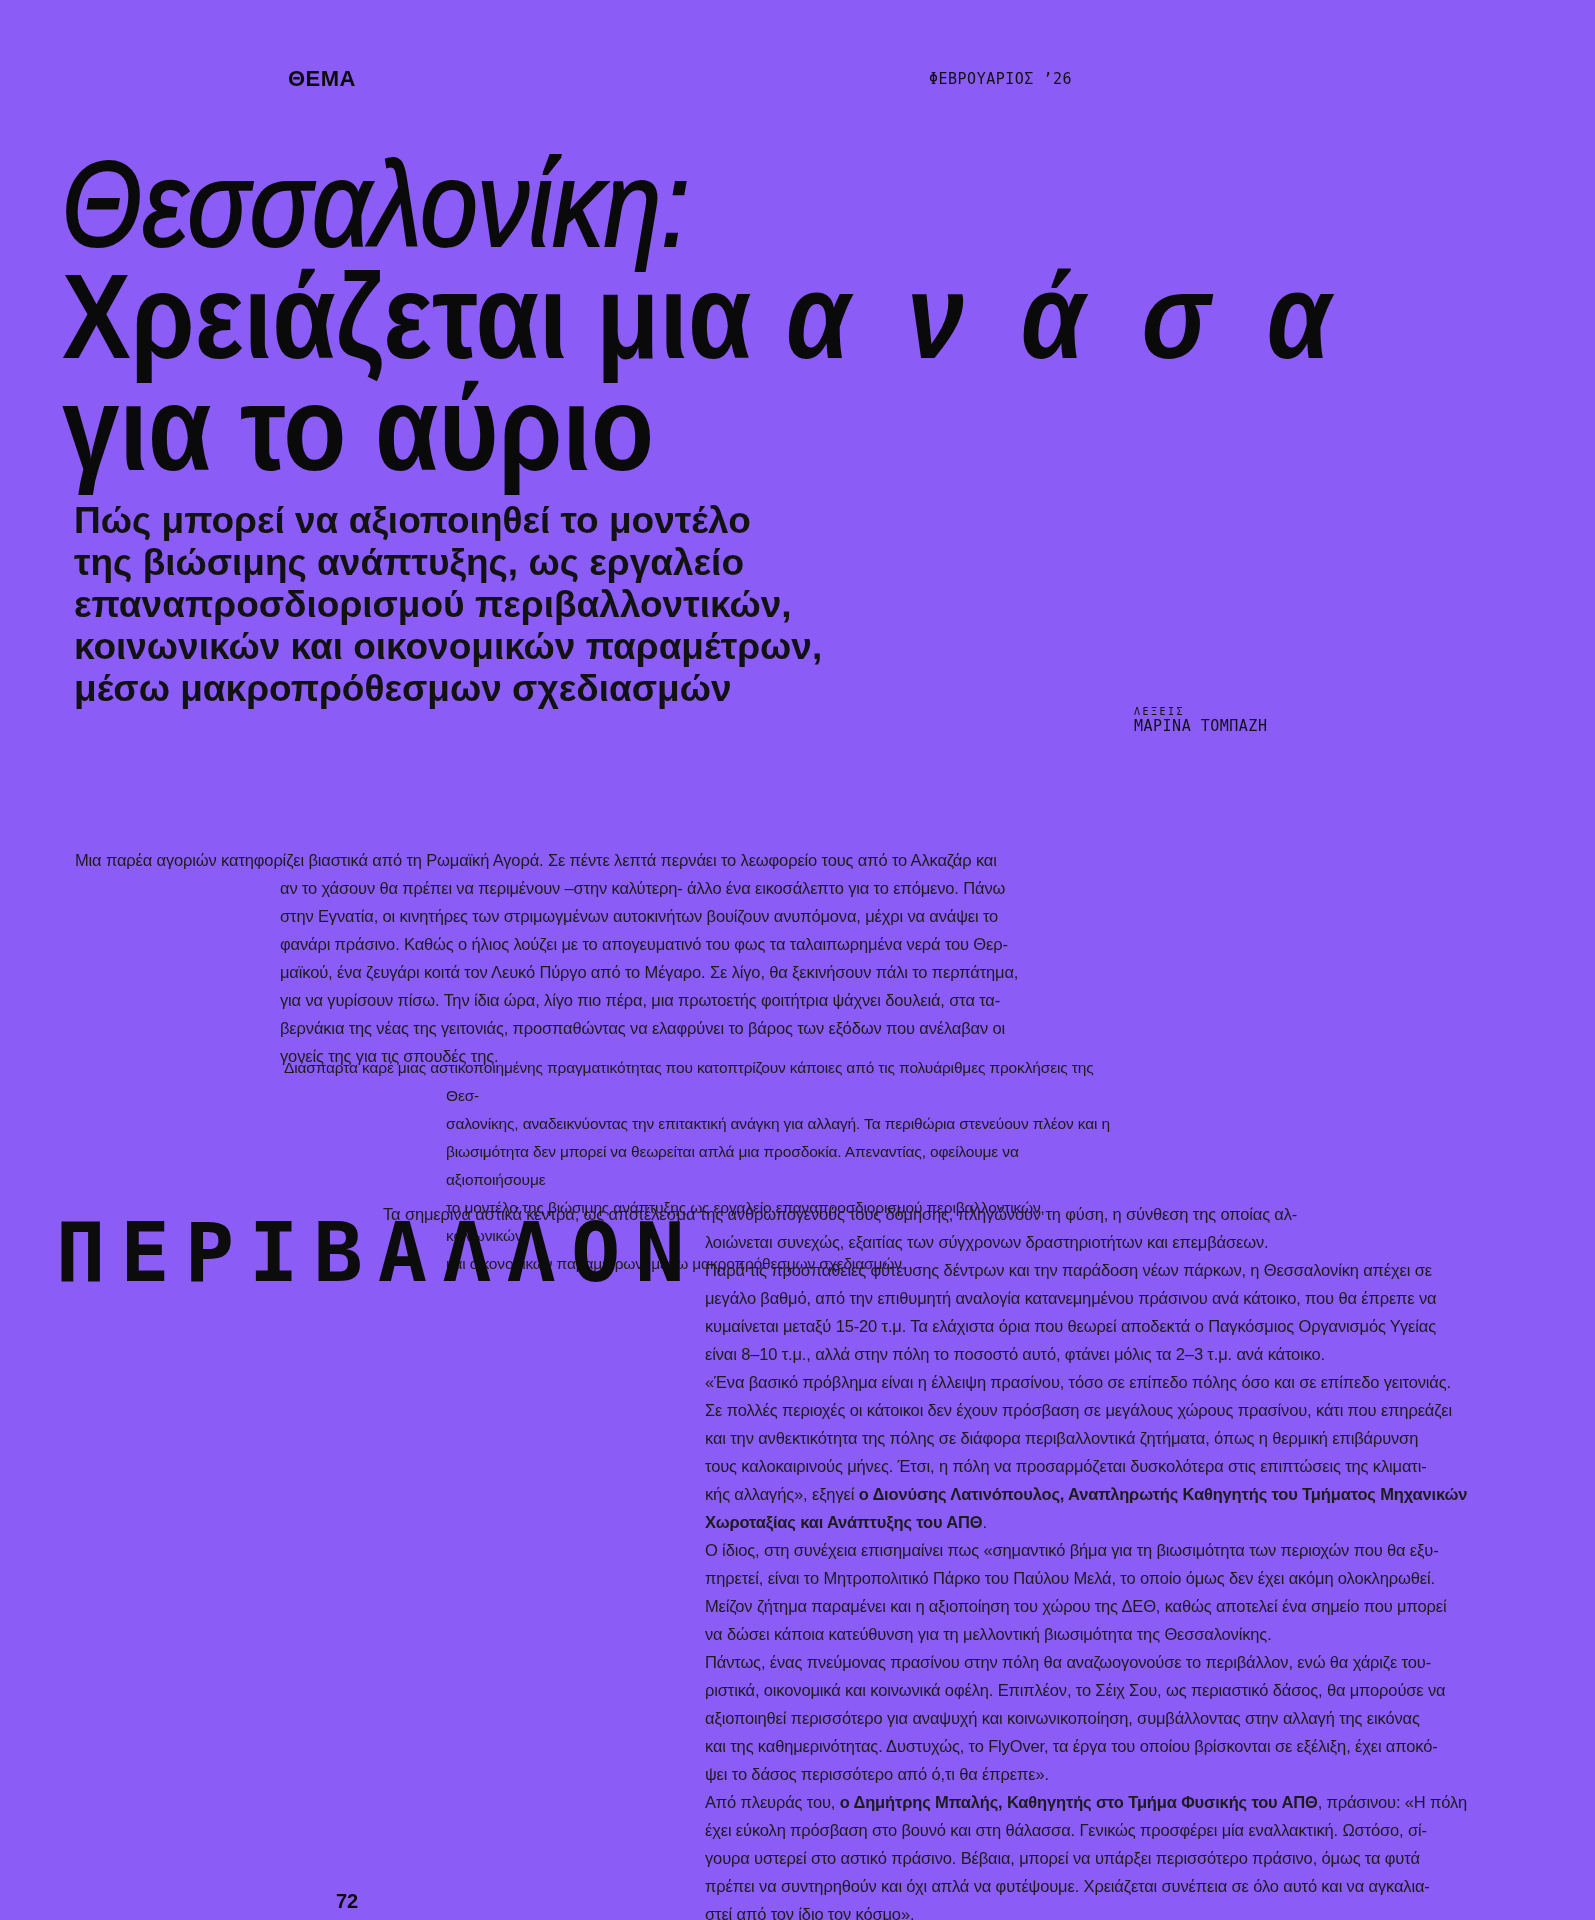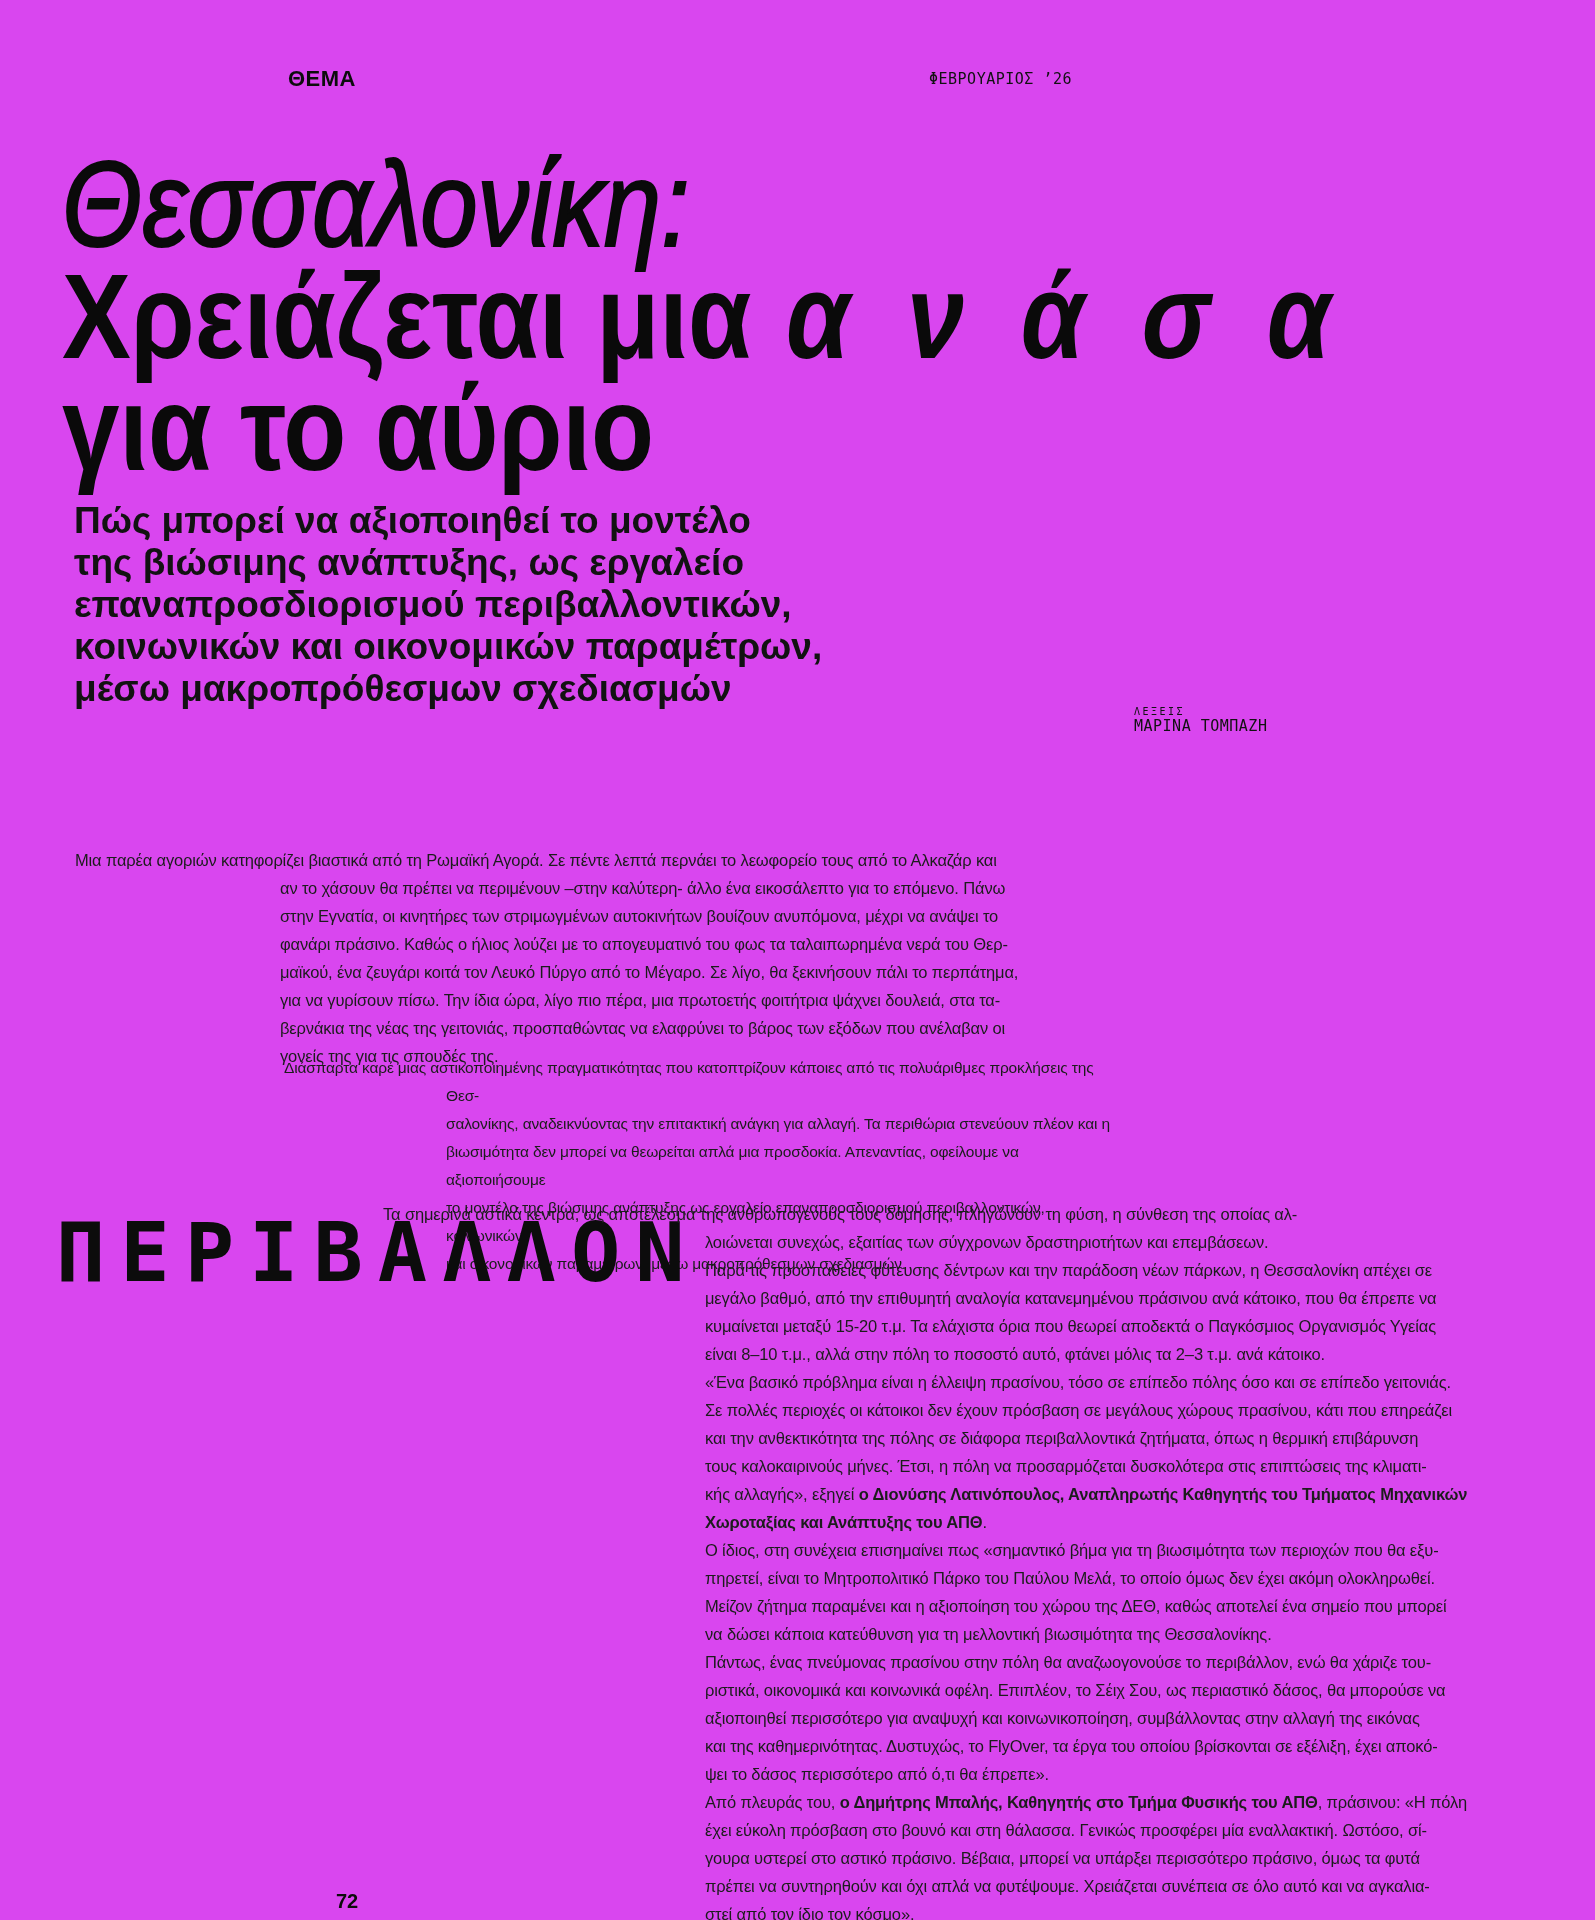--- a/index.html
+++ b/index.html
@@ -1,19 +1,19 @@
 <!DOCTYPE html>
 <html lang="el"><head>
 <meta charset="utf-8">
 <style>
   html,body{margin:0;padding:0;background:#e8e8e8;}
   .page{
     position:relative;
     width:1595px;height:1920px;
-    background:#d946ef;
+    background:#8b5cf6;
     color:#151515;
     font-family:"Liberation Sans","DejaVu Sans",sans-serif;
     overflow:hidden;
   }
   
   .magazine-logo{
     position:absolute;left:288px;top:66px;
     font-size:22px;font-weight:700;letter-spacing:.5px;color:#0c0c0c;
   }
   .issue-date{

